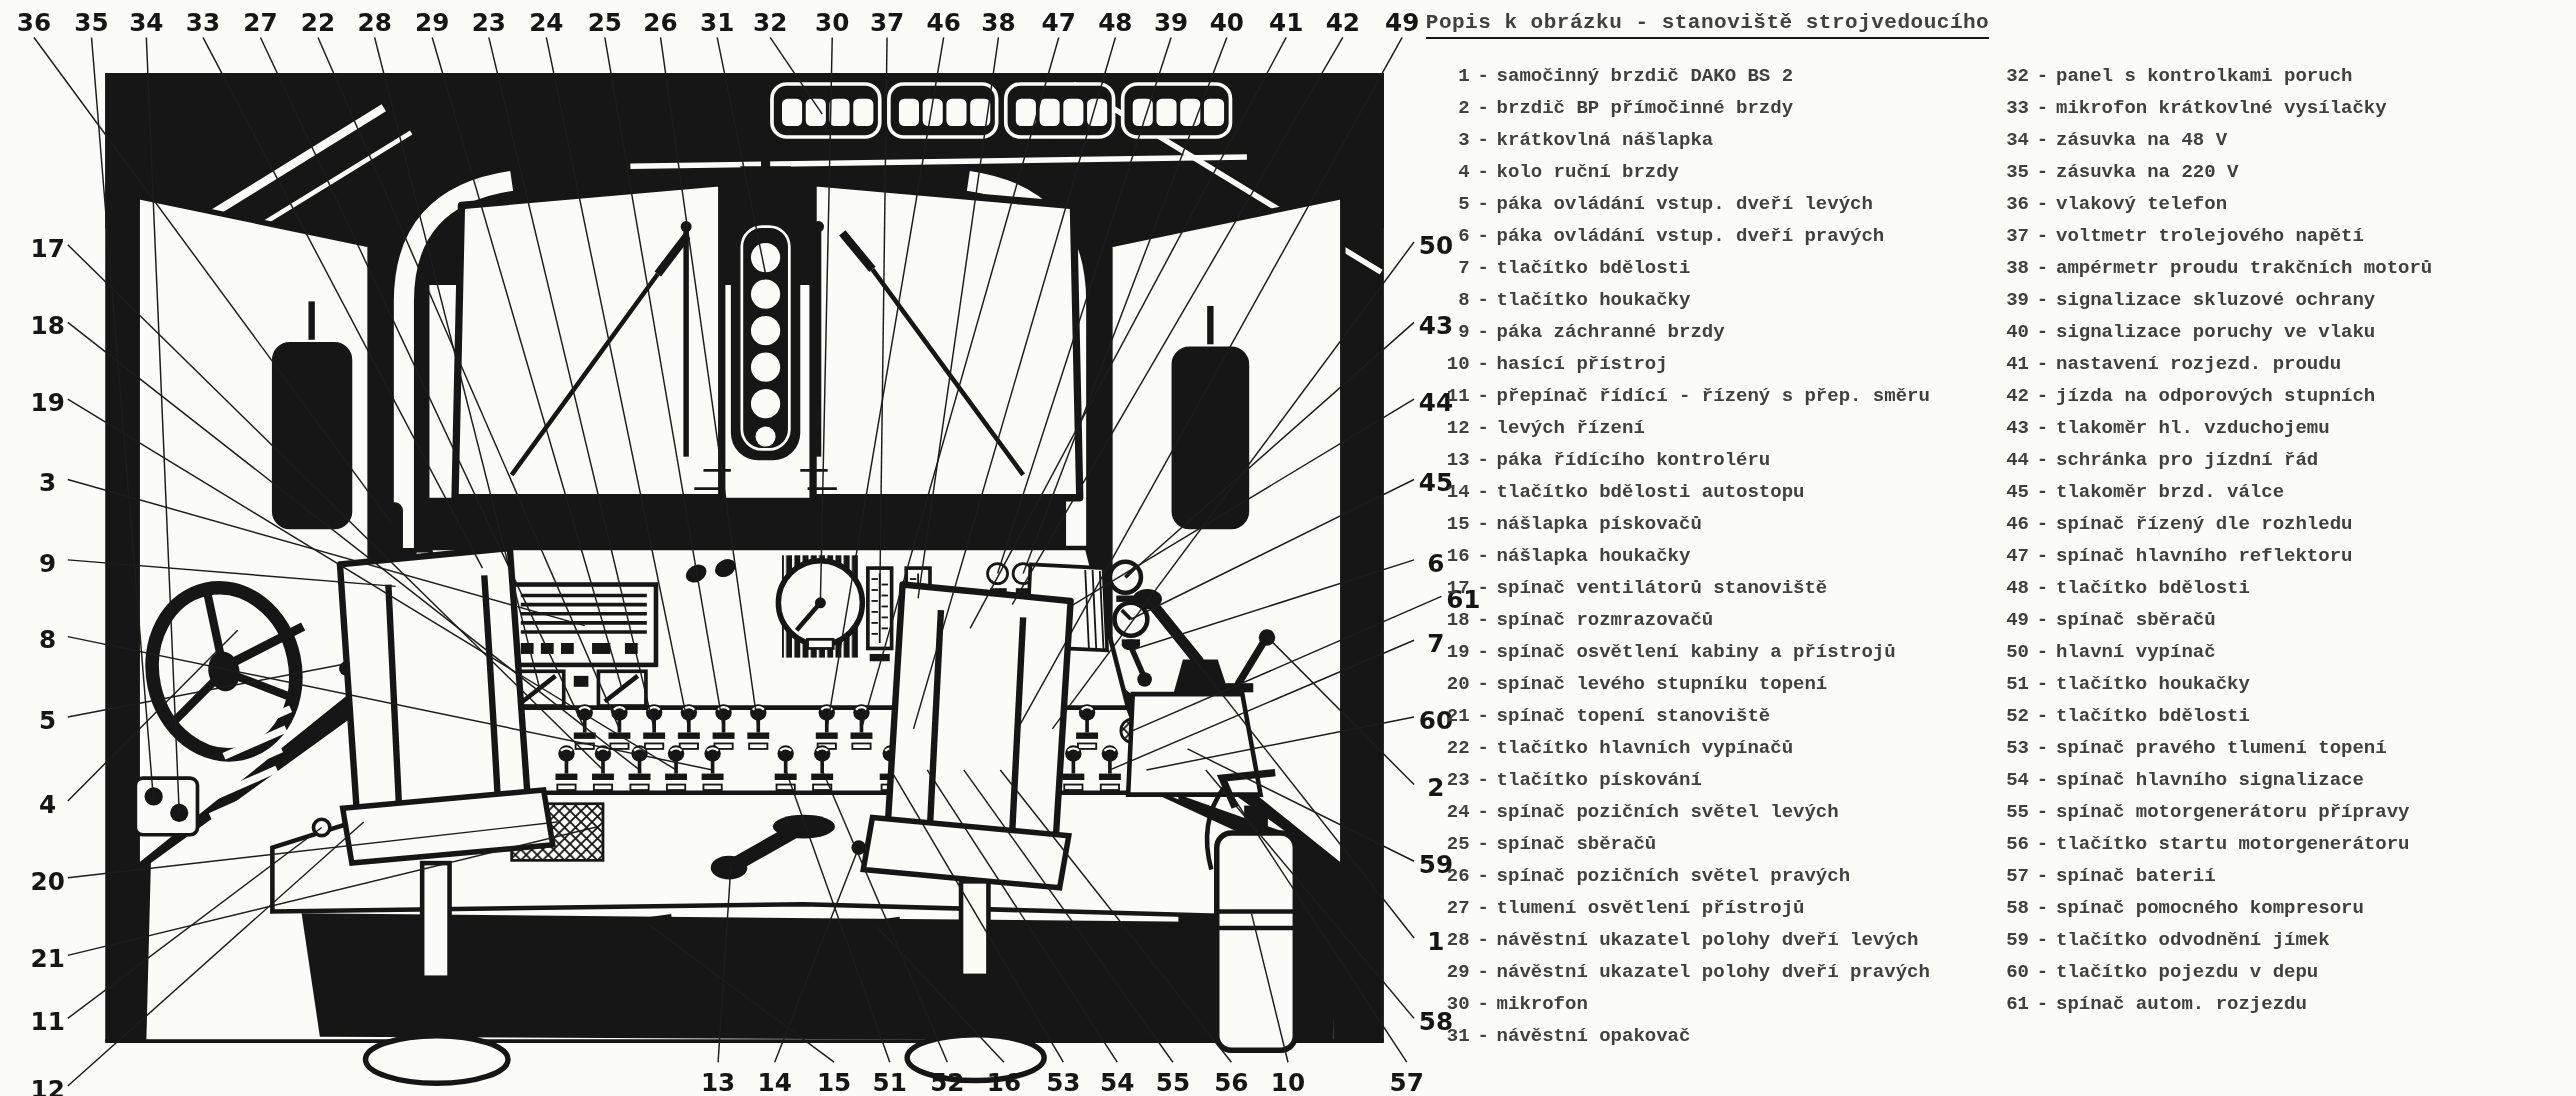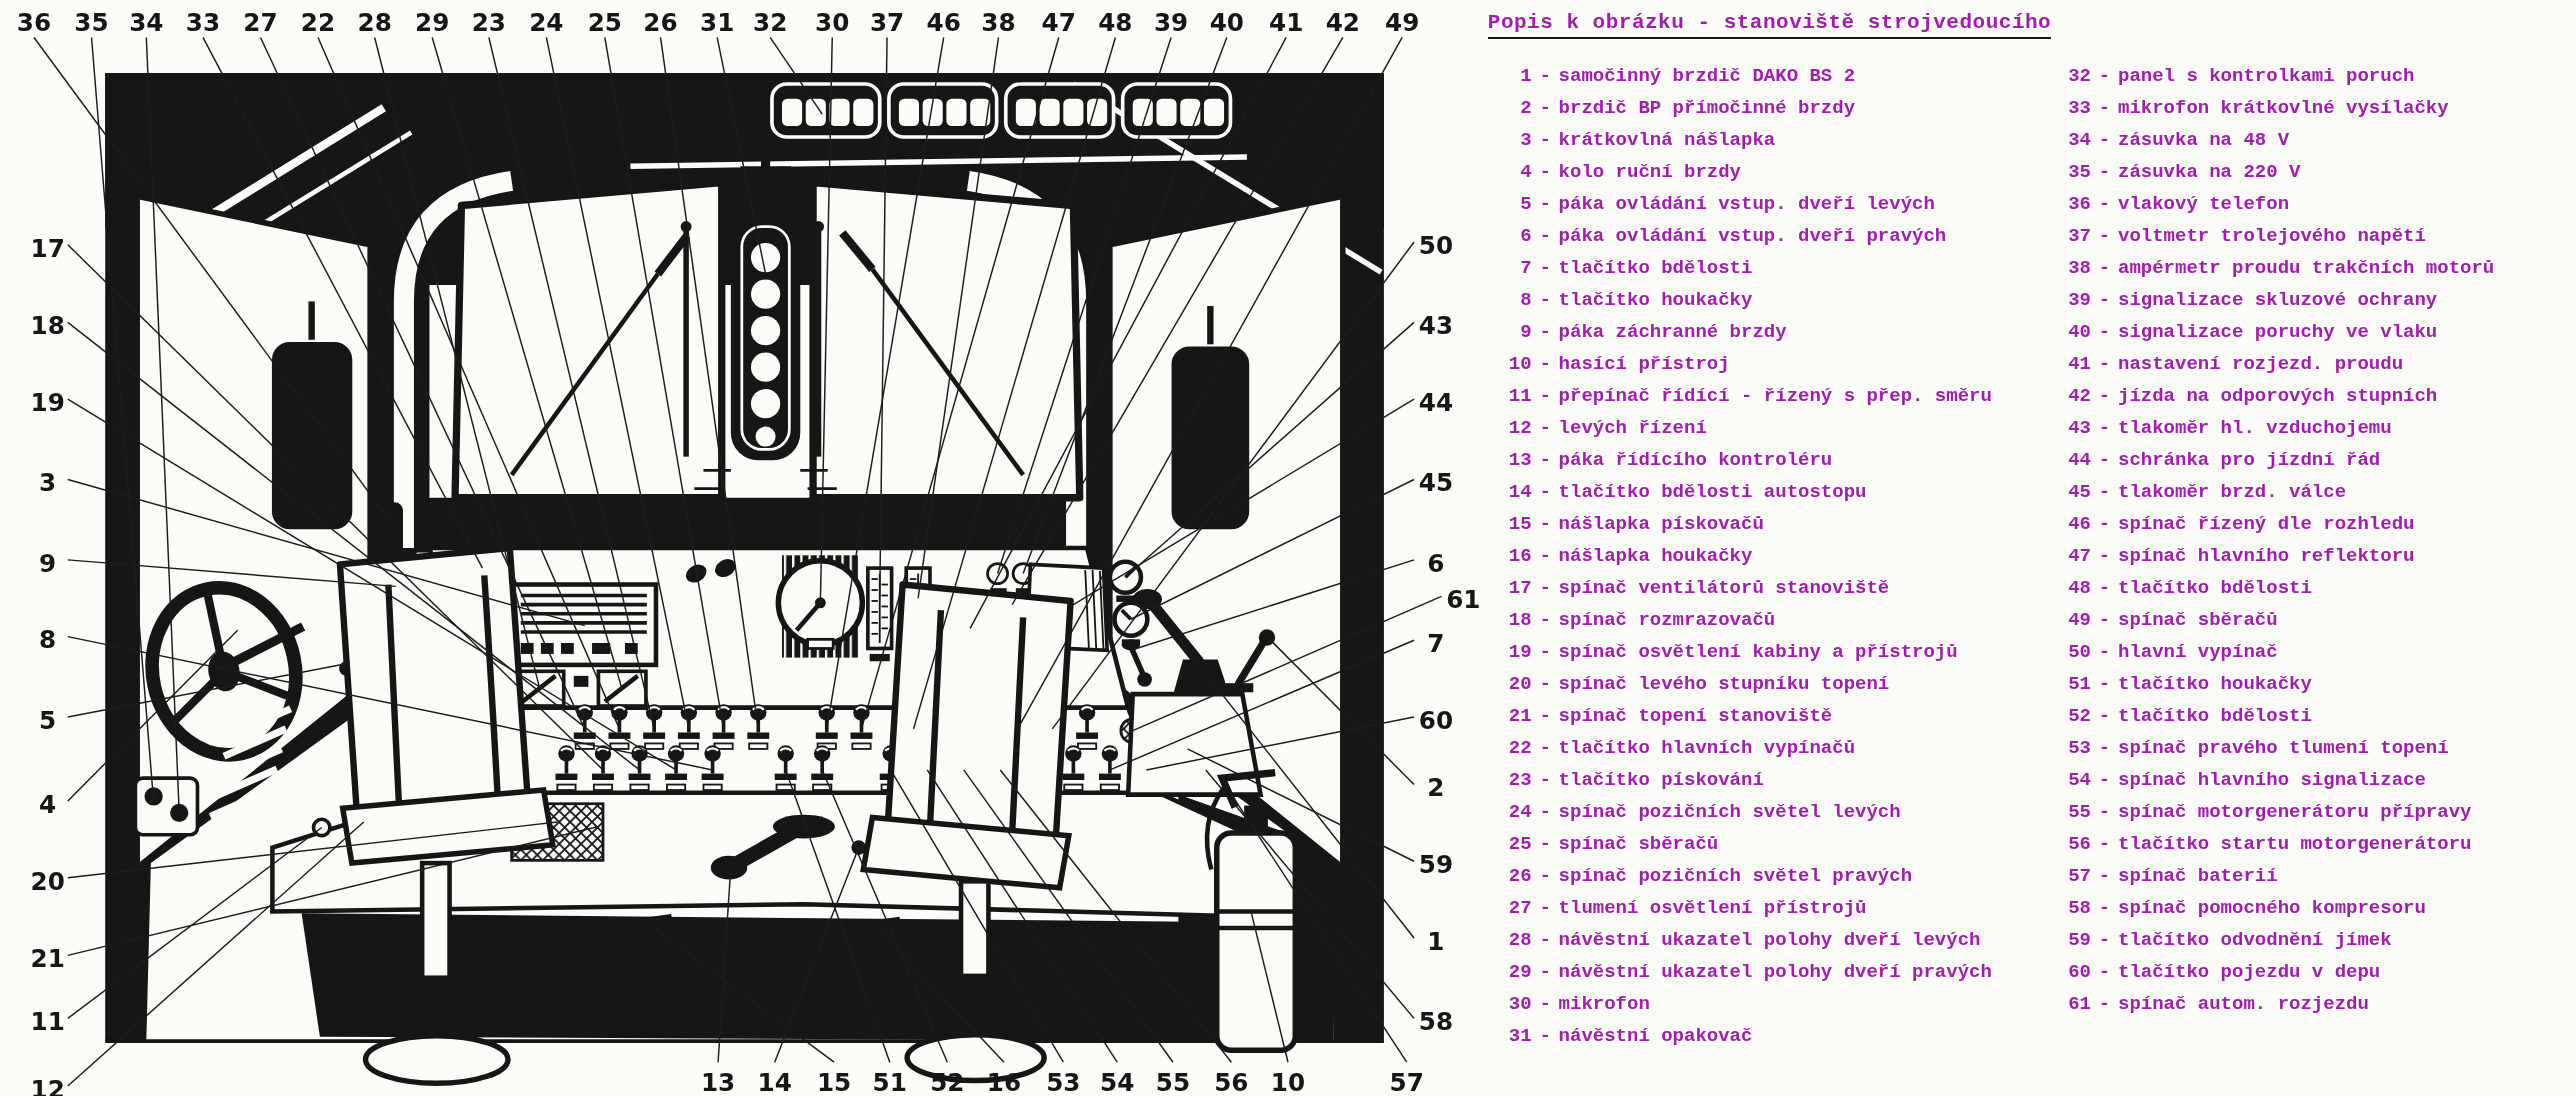--- a/index.html
+++ b/index.html
@@ -1,24 +1,24 @@
 <!DOCTYPE html>
 <html style="font-size:14.6px"><head>
 <meta charset="utf-8">
 <style>
   html,body{margin:0;padding:0;background:#f6f6f2;}
   #page{position:relative;width:2576px;height:1096px;background:#fbfbf8;overflow:hidden;
-        font-family:"Liberation Sans",sans-serif;color:#a21caf;}
+        font-family:"Liberation Sans",sans-serif;color:#404040;}
   
   #diagram-wrap{position:absolute;left:0;top:0;width:1480px;height:1096px;}
   #diagram-wrap svg{display:block;}
   .callout-num{font-family:"DejaVu Sans",sans-serif;font-weight:bold;font-size:27px;fill:#161616;}
   .callout-line{stroke:#1c1c1c;stroke-width:1.6;fill:none;}
   
-  #legend{position:absolute;left:1475px;top:0;width:1085px;height:848px;}
+  #legend{position:absolute;left:1413px;top:0;width:1085px;height:848px;}
   #legend-title{position:absolute;left:12.8px;top:11px;font-family:"Liberation Mono",monospace;
       font-weight:bold;font-size:21px;letter-spacing:0.5px;border-bottom:2.7px solid #161616;
       padding-bottom:2.7px;white-space:nowrap;}
   .lcol{position:absolute;top:60px;display:flex;flex-direction:column;}
   #lcol1{left:14.6px;width:548px;}
   #lcol2{left:574px;width:512px;}
   .lrow{height:32px;display:flex;align-items:center;font-family:"Liberation Mono",monospace;
       font-weight:bold;font-size:19px;white-space:nowrap;letter-spacing:0px;}
   .lnum{display:inline-block;width:42px;text-align:right;}
   .ldash{display:inline-block;width:27px;text-align:center;}

